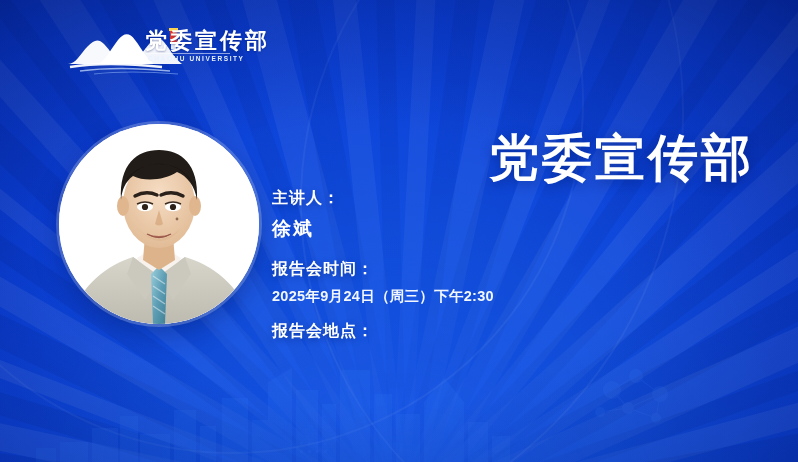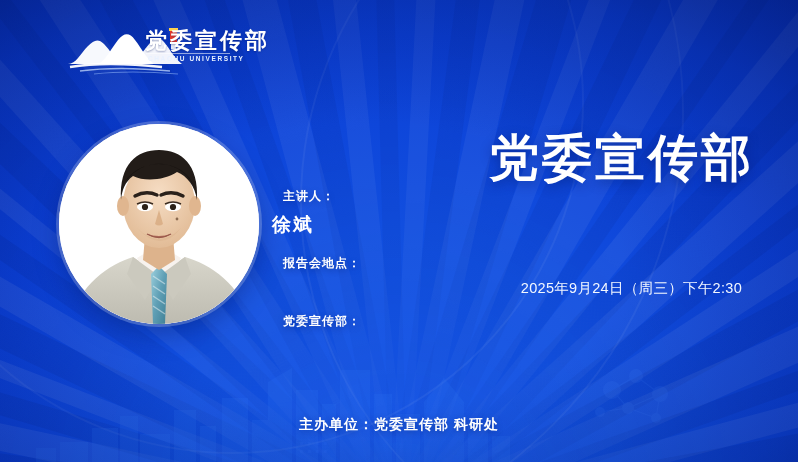--- a/index.html
+++ b/index.html
@@ -73,28 +73,27 @@
   }
   .title2{
     position:absolute;right:44px;top:133px;
     font-size:50px;line-height:1;font-weight:700;color:#ffffff;letter-spacing:3px;
     white-space:nowrap;
     text-shadow:0 3px 12px rgba(2,22,96,.45);
   }
   
   .info{position:absolute;left:272px;top:188px;width:470px;color:#fff;}
   .lbl{
-    font-size:12px;font-weight:700;color:#ffffff;letter-spacing:1px;
+    font-size:16px;font-weight:700;color:#ffffff;letter-spacing:1px;
     text-shadow:0 2px 6px rgba(2,22,96,.4);
-    margin-left:11px;
   }
   .row-speaker{display:flex;align-items:center;gap:10px;margin-top:7px;}
   .speaker-name{font-size:19px;font-weight:700;color:#ffffff;letter-spacing:2px;}
   .speaker-title{font-size:12.5px;font-weight:700;color:#ffffff;letter-spacing:.3px;}
-  .val{font-size:14.5px;font-weight:400;color:#f2f7ff;margin-top:7px;letter-spacing:.3px;text-align:right;}
+  .val{font-size:14.5px;font-weight:700;color:#f2f7ff;margin-top:7px;letter-spacing:.3px;}
   .gap{height:17px;}
   .gap-sm{height:15px;}
   
   .footer{
     position:absolute;left:0;right:0;top:416px;text-align:center;
     font-size:14px;font-weight:700;color:#ffffff;letter-spacing:1px;
     text-shadow:0 2px 6px rgba(2,22,96,.4);
   }
 </style>
 </head>
@@ -276,21 +275,20 @@
   <div class="title2">党委宣传部</div>
 
   <div class="info">
 
     <div class="lbl">主讲人：</div>
     <div class="row-speaker">
       <span class="speaker-name">徐斌</span>
     </div>
 
     <div class="gap"></div>
+    <div class="lbl">报告会时间：</div>
+    <div class="val">2025年9月24日（周三）下午2:30</div>
+
+    <div class="gap-sm"></div>
     <div class="lbl">报告会地点：</div>
-    <div class="val">2025年9月24日（周三）下午2:30</div>
-
-    <div class="gap-sm"></div>
-    <div class="lbl">党委宣传部：</div>
-  </div>
-
-  <div class="footer">主办单位：党委宣传部  科研处</div>
+  </div>
+
 </div>
 
 </body></html>

